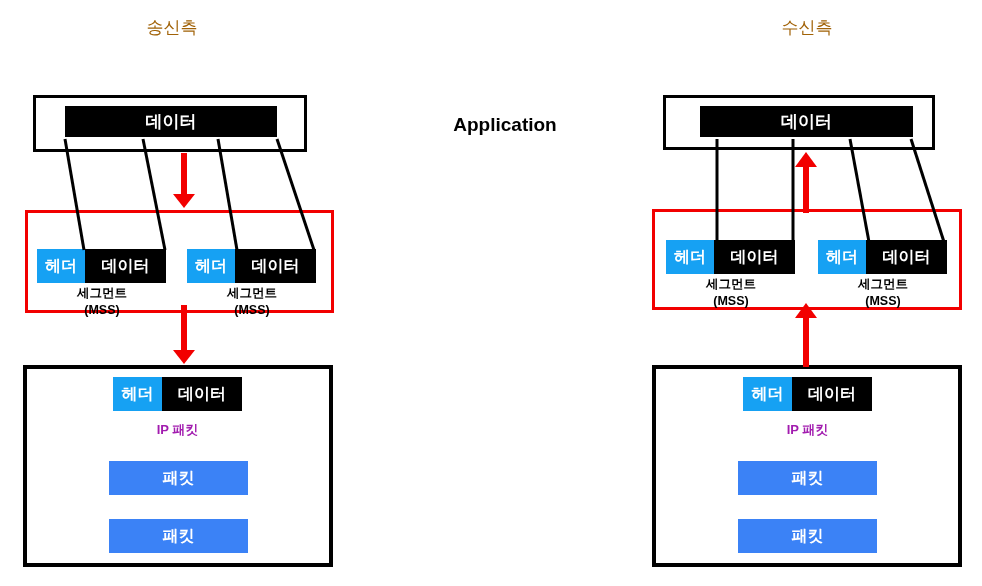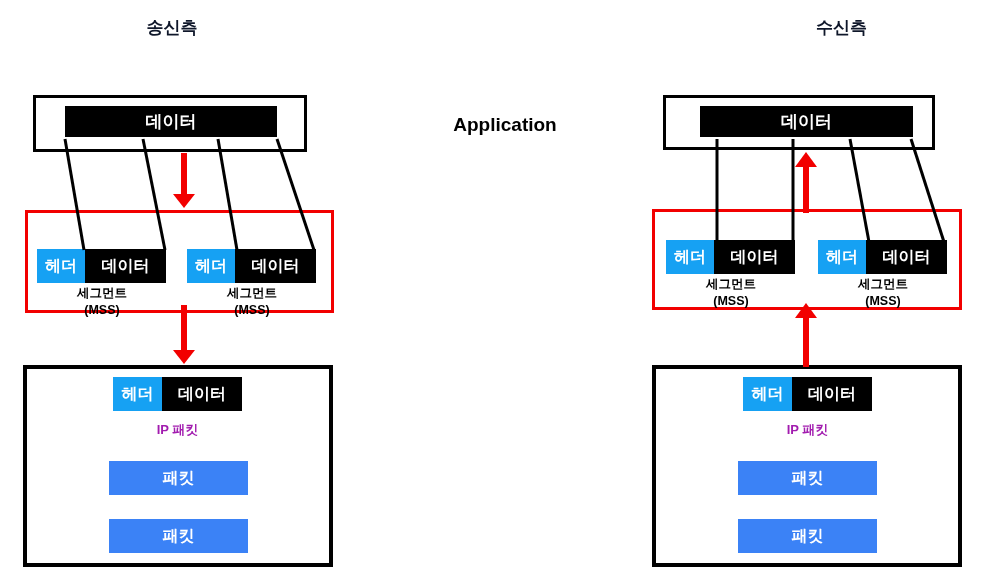--- a/index.html
+++ b/index.html
@@ -8,25 +8,25 @@
     width:982px;height:586px;
     background:#ffffff;
     font-family:"Liberation Sans", sans-serif;
     overflow:hidden;
   }
   .abs{position:absolute;box-sizing:border-box;}
 
   
   .col-title{
     width:120px;text-align:center;
-    font-size:17px;font-weight:bold;color:#0f172a;
+    font-size:17px;font-weight:normal;color:#a16207;
     top:16px;
   }
   .col-title.left{left:112px;}
-  .col-title.right{left:747px;text-align:right;}
+  .col-title.right{left:747px;}
 
   
   .layer-label{
     left:425px;width:160px;text-align:center;
     font-size:19px;font-weight:bold;color:#000;
   }
   .layer-label.app{top:114px;}
   .layer-label.transport{top:252px;}
   .layer-label.internet{top:421px;}
 

